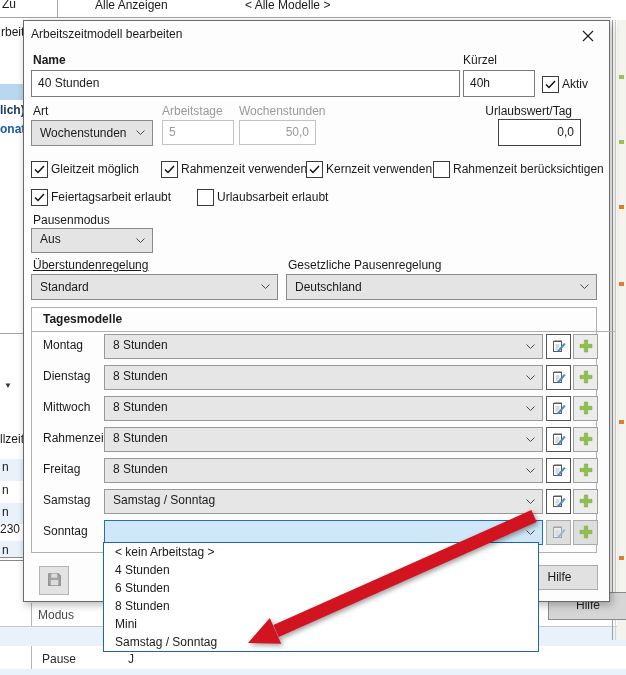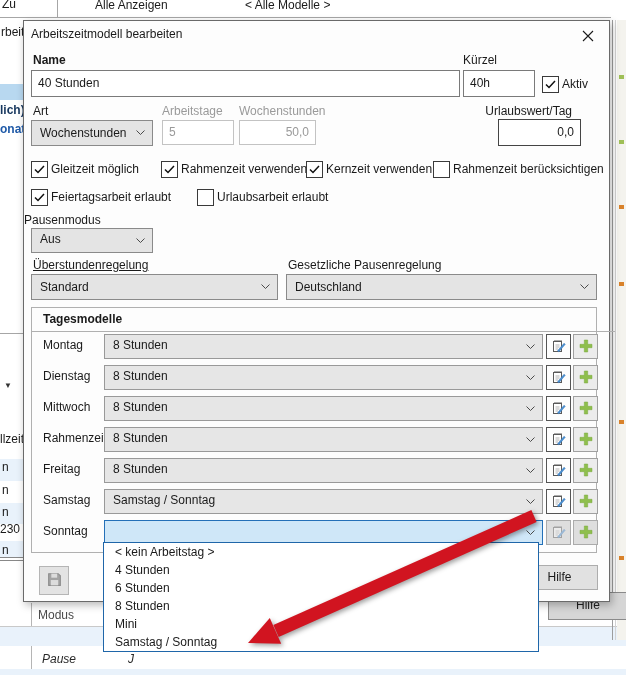--- a/index.html
+++ b/index.html
@@ -45,21 +45,21 @@
   .save-btn svg{margin-top:4px;}
   .btn{position:absolute;background:#e1e1e1;border:1px solid #adadad;text-align:center;color:#1a1a1a;}
   .close-btn{position:absolute;left:551px;top:4px;width:26px;height:20px;text-align:center;line-height:0;cursor:default;}
   .close-btn svg{margin-top:5px;}
   
   .ddlist{position:absolute;left:103px;top:542px;width:434px;height:108px;background:#fff;
           border:1.5px solid #1f66a9;z-index:4;}
   .dditem{height:18px;line-height:18px;padding-left:11px;white-space:nowrap;}
   .arrow-svg{position:absolute;left:0;top:0;z-index:5;pointer-events:none;
              filter:drop-shadow(2px 2px 2.5px rgba(0,0,0,.38));}
-  .italic{font-style:italic;}
+  .italic{}
 </style>
 </head>
 <body>
 
 <div class="canvas">
 
   <div class="frag" style="left:2px;top:-3px;">Zu</div>
   <div class="vline" style="left:57px;top:0;height:17px;"></div>
   <div class="frag" style="left:95px;top:-2px;">Alle Anzeigen</div>
   <div class="frag" style="left:245px;top:-2px;">&lt; Alle Modelle &gt;</div>
@@ -166,21 +166,21 @@
 
     <div class="cb" style="left:7px;top:168px;">
       <svg width="11" height="9" viewBox="0 0 11 9">
           <path d="M1 4.5L4 7.5 10 1" fill="none" stroke="#101010" stroke-width="1.5"></path>
         </svg>
     </div>
     <div class="lbl" style="left:27px;top:169px;">Feiertagsarbeit erlaubt</div>
     <div class="cb" style="left:173px;top:168px;"></div>
     <div class="lbl" style="left:193px;top:169px;">Urlaubsarbeit erlaubt</div>
 
-    <div class="lbl" style="left:0;top:192px;">Pausenmodus</div>
+    <div class="lbl" style="left:9px;top:192px;">Pausenmodus</div>
     <div class="combo" style="left:7px;top:207px;width:120px;height:23px;line-height:21px;">
       <span class="combo-text">Aus</span>
       <span class="chev"><svg width="9" height="5" viewBox="0 0 9 5">
             <path d="M.5.5L4.5 4.5 8.5.5" fill="none" stroke="#4a4a4a"></path>
           </svg></span>
     </div>
 
     <div class="lbl" style="left:9px;top:237px;text-decoration:underline;">Überstundenregelung</div>
     <div class="combo" style="left:7px;top:253px;width:245px;height:24px;">
       <span class="combo-text">Standard</span>

